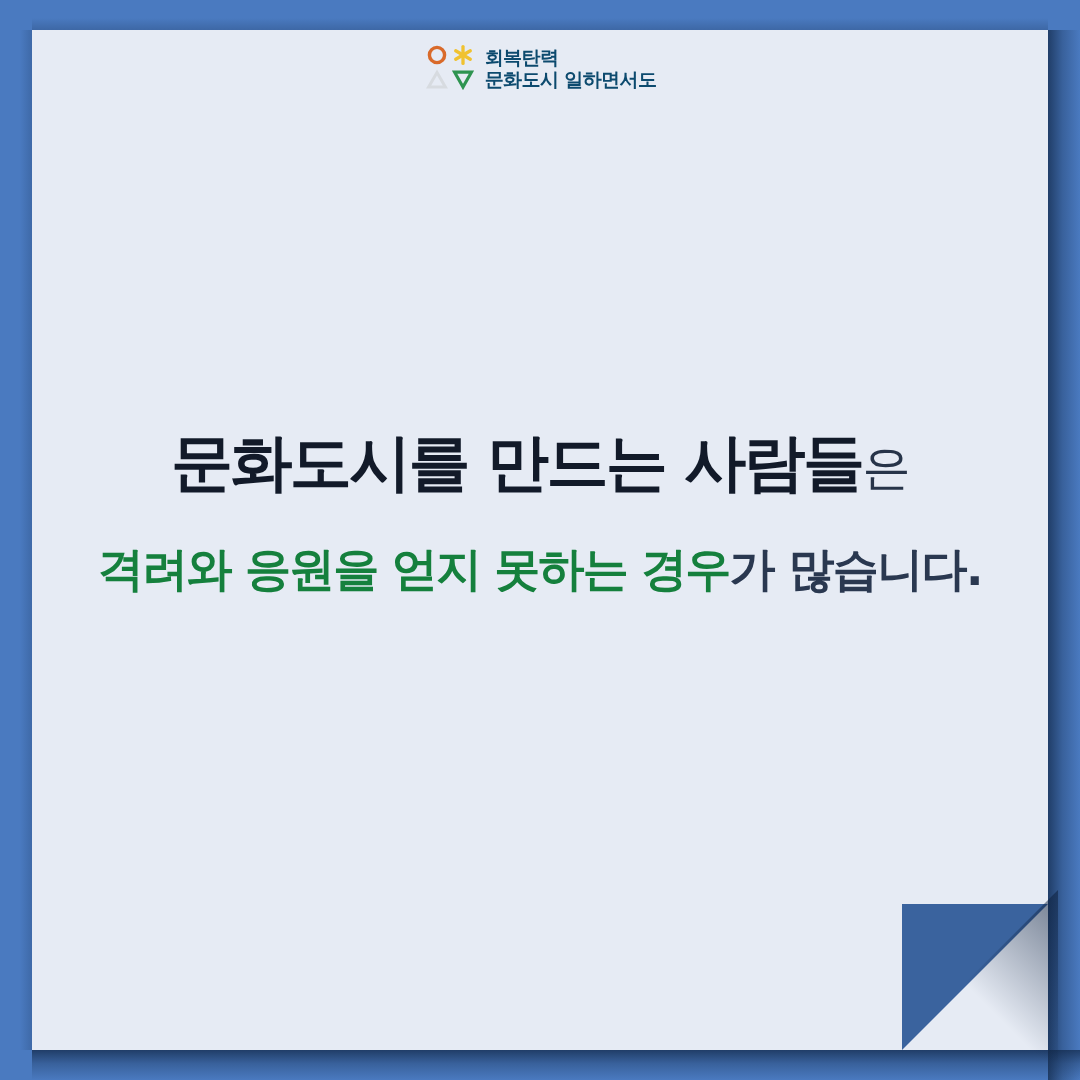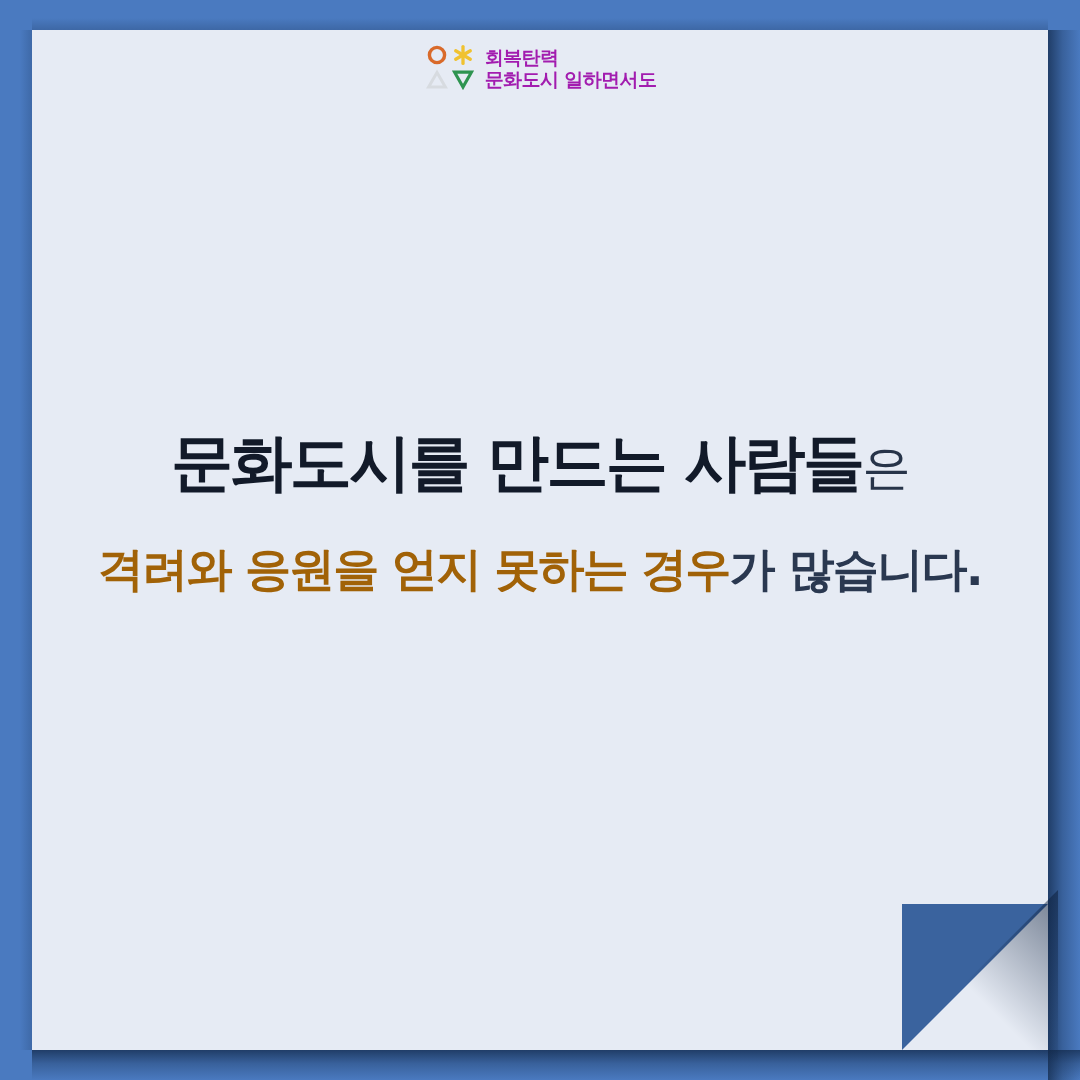--- a/index.html
+++ b/index.html
@@ -113,21 +113,21 @@
     flex-direction: column;
     justify-content: center;
     gap: 3px;
   }
   .logo-line {
     font-family: "DejaVu Sans", "Liberation Sans", sans-serif;
     font-weight: 700;
     font-size: 19px;
     line-height: 1.0;
     letter-spacing: -0.6px;
-    color: #a21caf;
+    color: #0c4a6e;
     white-space: nowrap;
   }
 
   
   #copy {
     position: absolute;
     left: 0;
     top: 398px;
     width: 100%;
     text-align: center;
@@ -165,21 +165,21 @@
   }
 
   .line-3 {
     font-size: 46px;
     line-height: 1.15;
   }
   .line-3 .strong {
     font-family: "DejaVu Sans", "Liberation Sans", sans-serif;
     font-weight: 700;
     letter-spacing: -1.8px;
-    color: #a16207;
+    color: #15803d;
   }
   .line-3 .soft {
     font-family: "DejaVu Sans", "Liberation Sans", sans-serif;
     font-weight: 700;
     letter-spacing: -1.6px;
     color: #2a3850;
   }
 </style>
 </head>
 <body>

